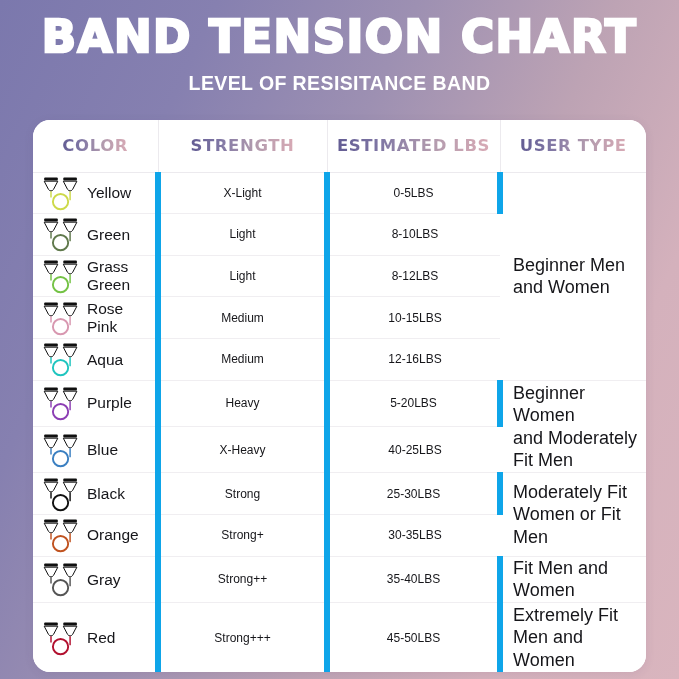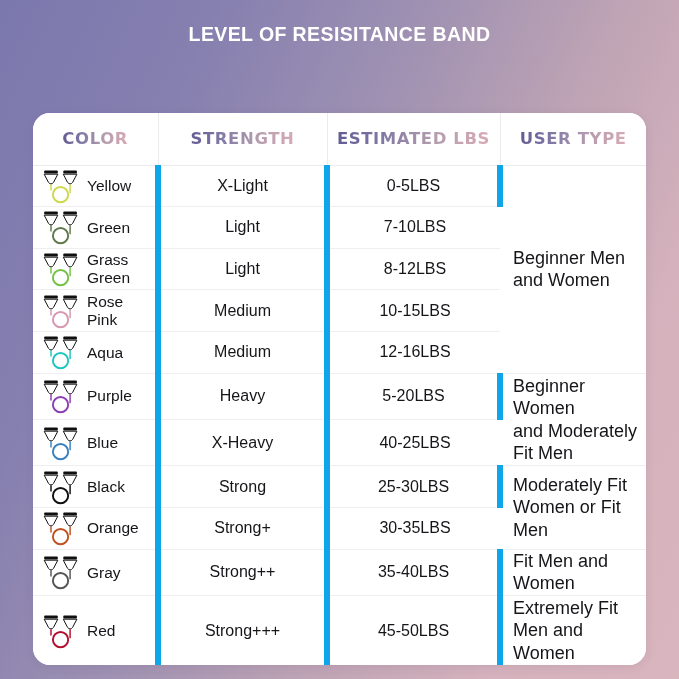--- a/index.html
+++ b/index.html
@@ -49,21 +49,21 @@
     letter-spacing: 0.4px;
     color: #ffffff;
     margin-top: 10px;
     text-transform: uppercase;
   }
 
   
   .card {
     position: absolute;
     left: 33px;
-    top: 113px;
+    top: 120px;
     width: 613px;
     height: 552px;
     background: #ffffff;
     border-radius: 17px;
     overflow: hidden;
     box-shadow: 0 2px 10px rgba(80,60,110,0.10);
   }
 
   table.chart-table {
     width: 100%;
@@ -132,36 +132,37 @@
   .color-name {
     font-size: 15.5px;
     line-height: 1.15;
     color: #16161a;
     white-space: pre-line;
   }
 
   td.cell-strength,
   td.cell-lbs {
     text-align: center;
-    font-size: 16px;
+    font-size: 12px;
   }
 
   td.cell-user {
     padding-left: 10px;
     padding-right: 0;
     text-align: left;
     font-size: 18px;
     line-height: 1.25;
     white-space: pre-line;
   }
 </style>
 </head>
 <body>
 
 <div class="header">
+  <div class="chart-title">BAND TENSION CHART</div>
   <div class="chart-subtitle">LEVEL OF RESISITANCE BAND</div>
 </div>
 
 <div class="card">
   <table class="chart-table">
     <colgroup>
       <col class="c-color">
         <col class="c-strength">
         <col class="c-lbs">
         <col class="c-user">
@@ -208,21 +209,21 @@
                   <path d="M24.5 9 L39.5 9 L34.8 18 Q32 21.5 29.2 18 Z" fill="#ffffff" stroke="#101010" stroke-width="1.1"></path>
                   <path d="M11 20 L11 27" stroke="#60794c" stroke-width="1.6" fill="none"></path>
                   <path d="M32 20 L32 30" stroke="#60794c" stroke-width="1.6" fill="none"></path>
                   <circle cx="21.5" cy="31.5" r="8.4" fill="none" stroke="#60794c" stroke-width="2.1"></circle>
                 </svg>
               </span>
               <span class="color-name">Green</span>
             </div>
           </td>
           <td class="cell-strength">Light</td>
-          <td class="cell-lbs">7-10LBS</td>
+          <td class="cell-lbs">8-10LBS</td>
         </tr>
         <tr>
           <td class="cell-color">
             <div class="color-cell-inner">
               <span>
                 <svg class="band-icon" viewBox="0 0 44 44" xmlns="http://www.w3.org/2000/svg">
                   <rect x="3.5" y="5" width="15" height="3.2" rx="1" fill="#101010"></rect>
                   <path d="M3.5 9 L18.5 9 L13.8 18 Q11 21.5 8.2 18 Z" fill="#ffffff" stroke="#101010" stroke-width="1.1"></path>
                   <rect x="24.5" y="5" width="15" height="3.2" rx="1" fill="#101010"></rect>
                   <path d="M24.5 9 L39.5 9 L34.8 18 Q32 21.5 29.2 18 Z" fill="#ffffff" stroke="#101010" stroke-width="1.1"></path>

